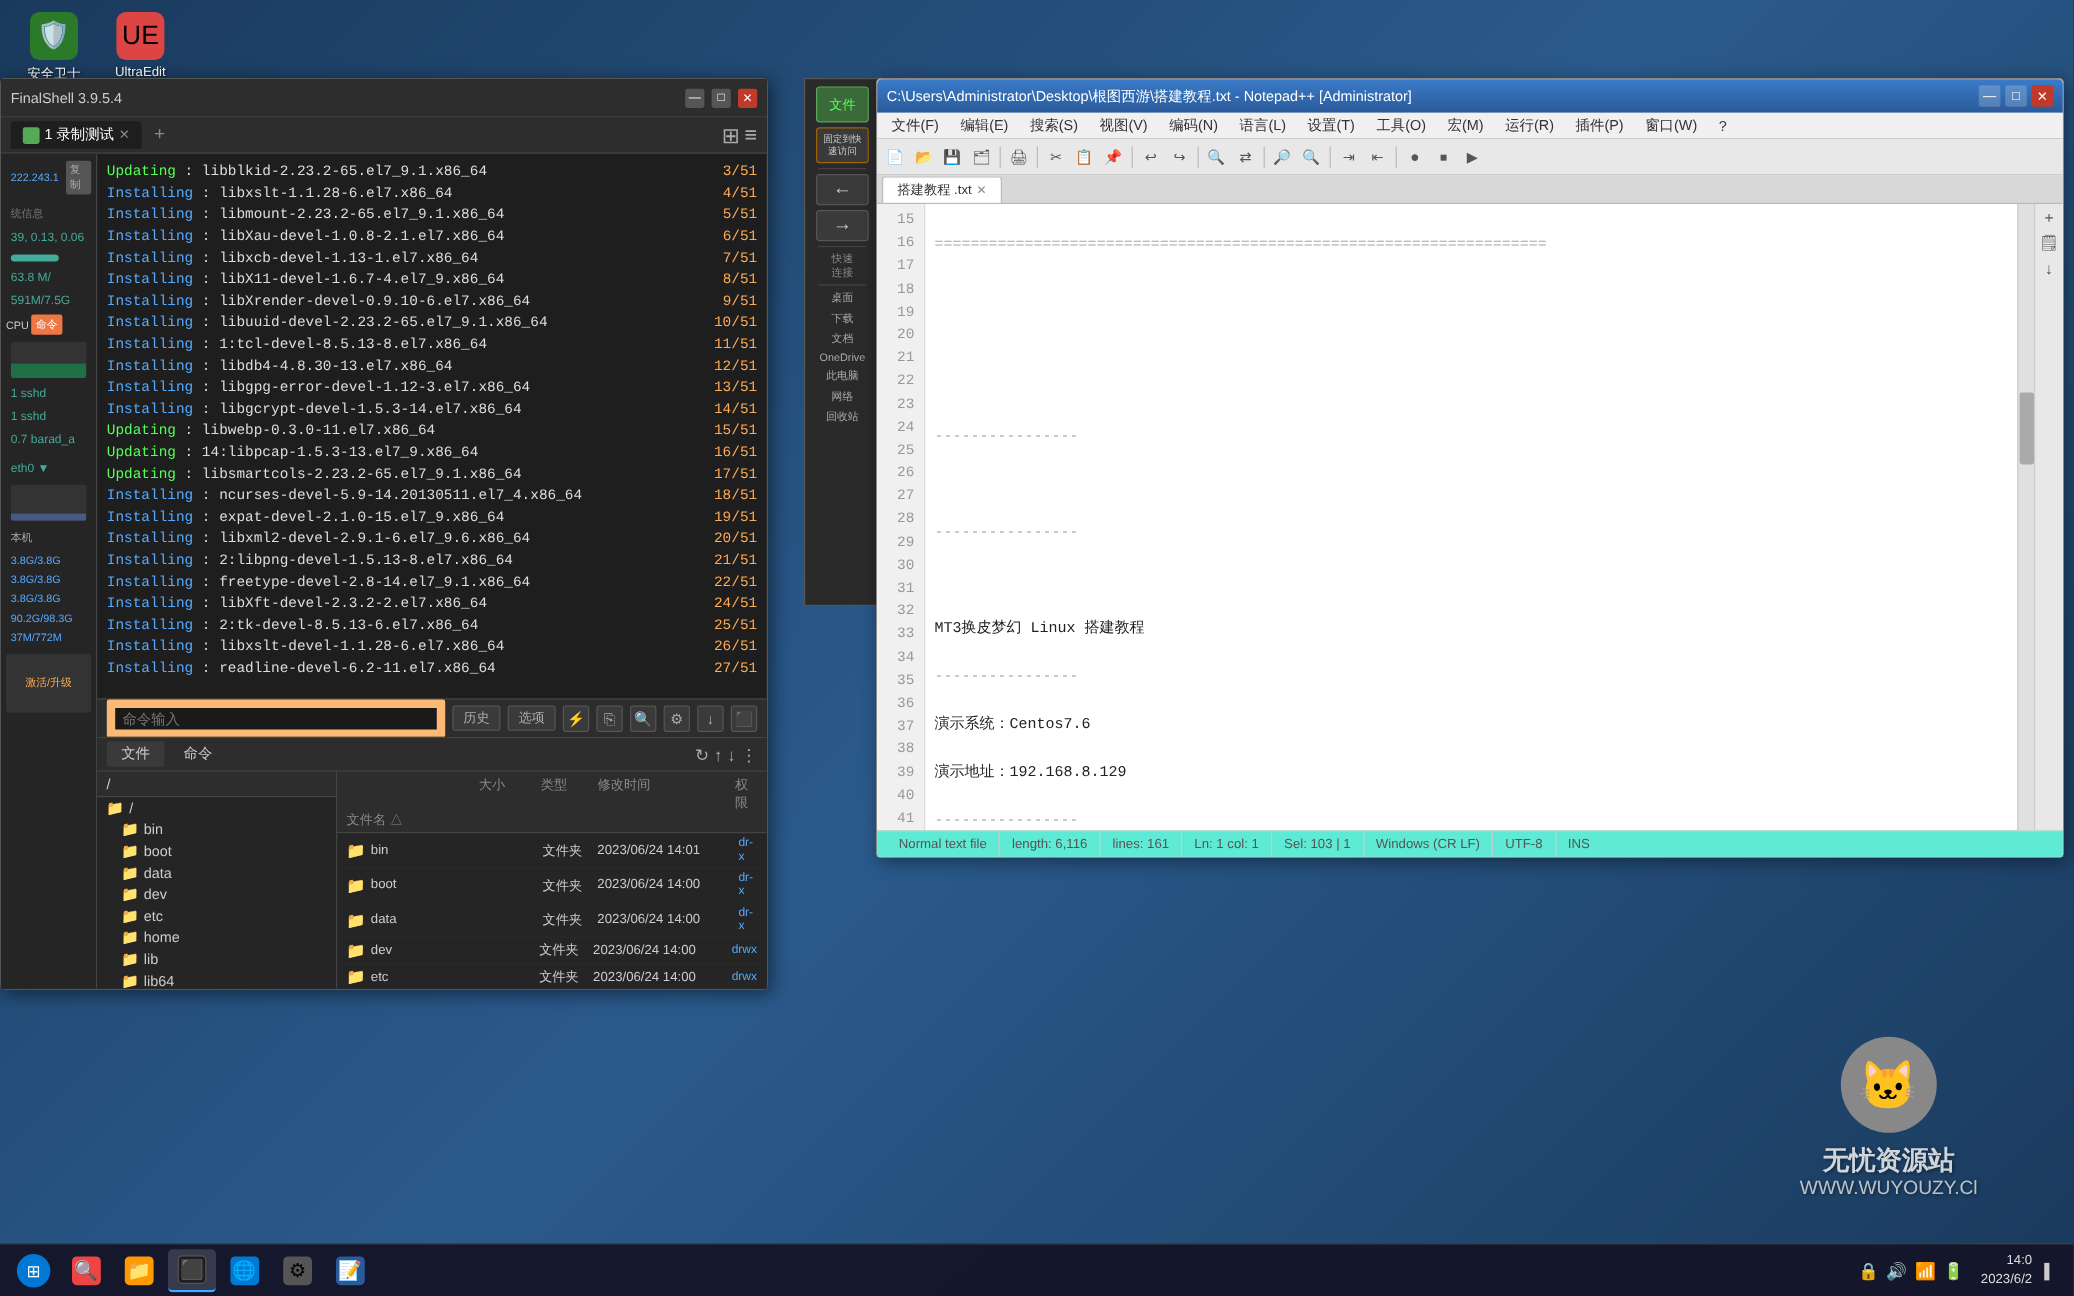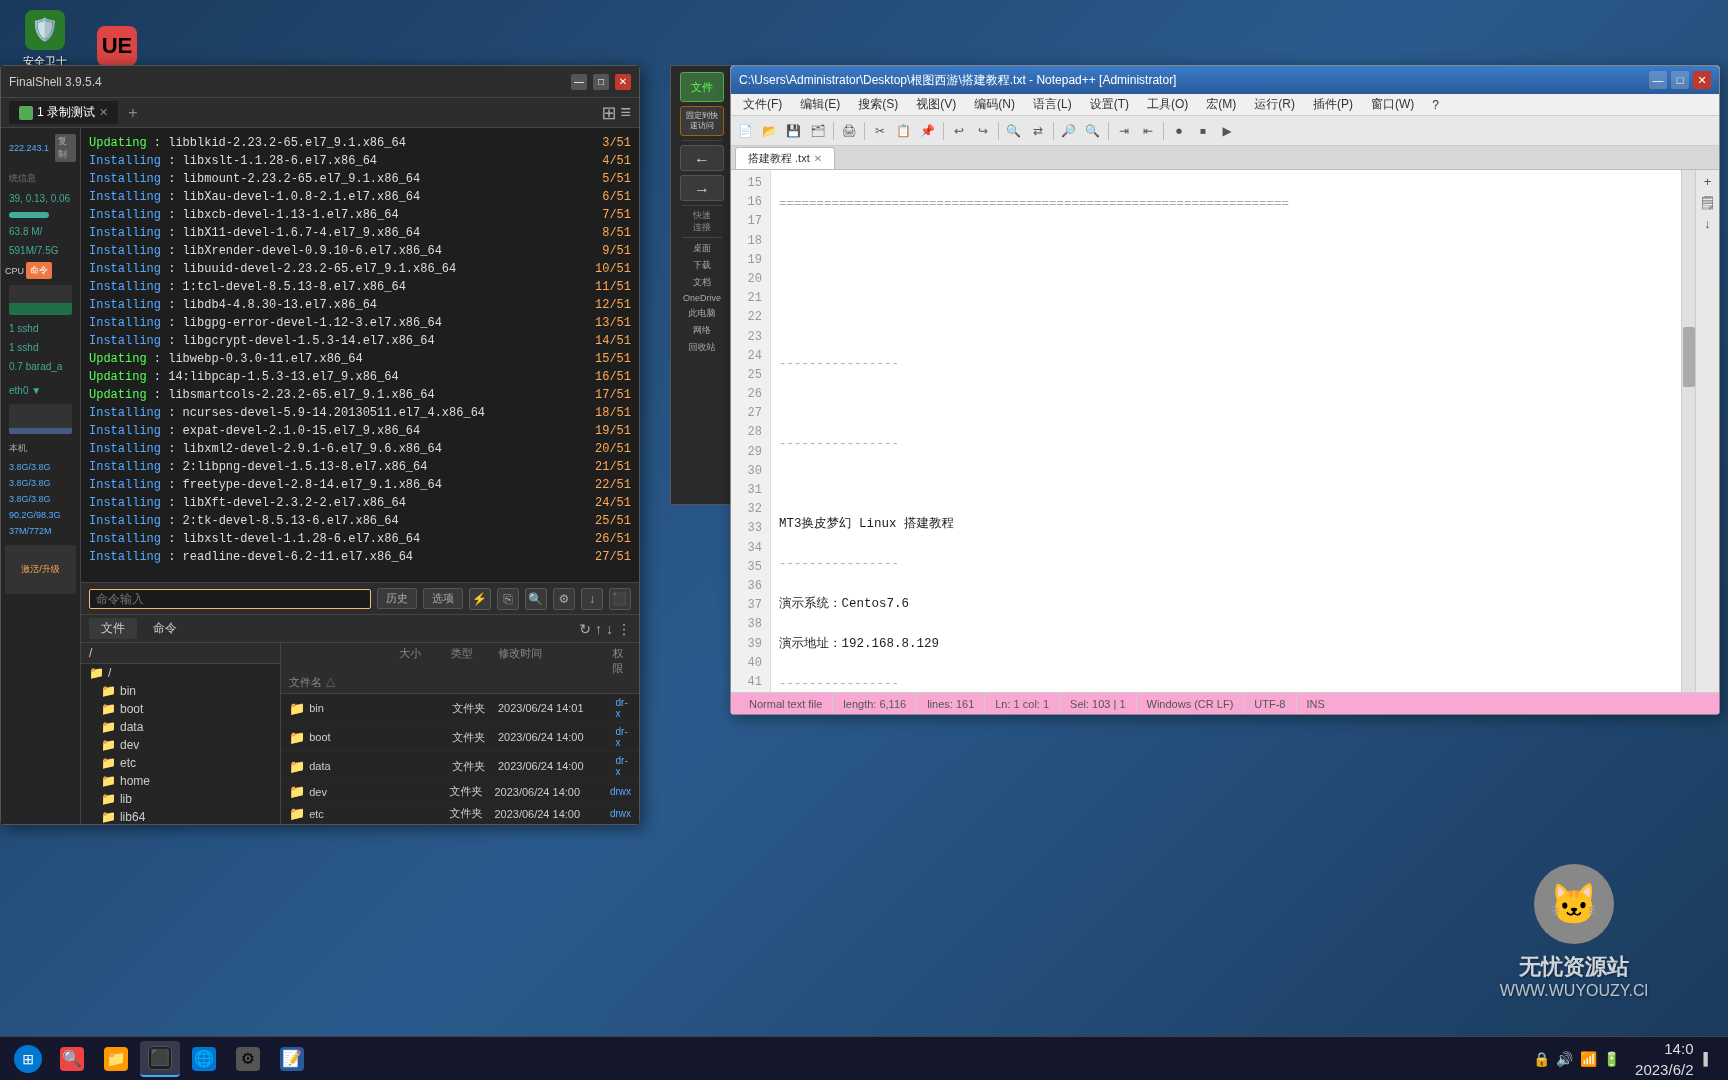--- a/index.html
+++ b/index.html
@@ -229,21 +229,21 @@
       background: #2d2d2d;
       border-top: 1px solid #444;
       display: flex;
       align-items: center;
       padding: 0 8px;
       gap: 6px;
     }
     .cmd-input {
       flex: 1;
       background: #1a1a1a;
-      border: 1px solid #fdba74;
+      border: 7px solid #fdba74;
       color: #fff;
       font-size: 12px;
       padding: 2px 6px;
       border-radius: 2px;
       font-family: monospace;
     }
     .toolbar-btn {
       color: #aaa;
       background: #3a3a3a;
       border: 1px solid #555;
@@ -539,21 +539,21 @@
       padding: 4px 2px;
       gap: 6px;
     }
     .npp-r-icon {
       color: #555;
       font-size: 13px;
       cursor: pointer;
     }
 
     .npp-statusbar {
-      background: #f9a8d4;
+      background: #5eead4;
       height: 22px;
       border-top: 1px solid #ccc;
       display: flex;
       align-items: center;
       padding: 0 8px;
       font-size: 11px;
       color: #555;
       gap: 0;
     }
     .npp-status-item {
@@ -662,36 +662,36 @@
       gap: 6px;
       padding-right: 8px;
     }
     .tray-icon {
       color: #ccc;
       font-size: 14px;
       cursor: pointer;
     }
     .taskbar-clock {
       color: #ddd;
-      font-size: 15px;
+      font-size: 11px;
       text-align: right;
       line-height: 1.4;
       margin-left: 8px;
     }
   </style>
 </head>
 <body>
 
 <div class="desktop">
 
   <div class="desktop-icon" style="top:10px; left:10px;">
     <div class="icon-img" style="background:#2a7a2a;">🛡️</div>
     <span class="icon-label">安全卫士</span>
   </div>
-  <div class="desktop-icon" style="top:26px; left:82px;font-weight:bold;">
+  <div class="desktop-icon" style="top:10px; left:82px;">
     <div class="icon-img" style="background:#d44;">UE</div>
     <span class="icon-label">UltraEdit</span>
   </div>
 
   <div class="terminal-window">
     <div class="terminal-titlebar">
       <span class="terminal-title">FinalShell 3.9.5.4</span>
       <div class="win-controls">
         <button class="win-btn minimize">—</button>
         <button class="win-btn maximize">□</button>

